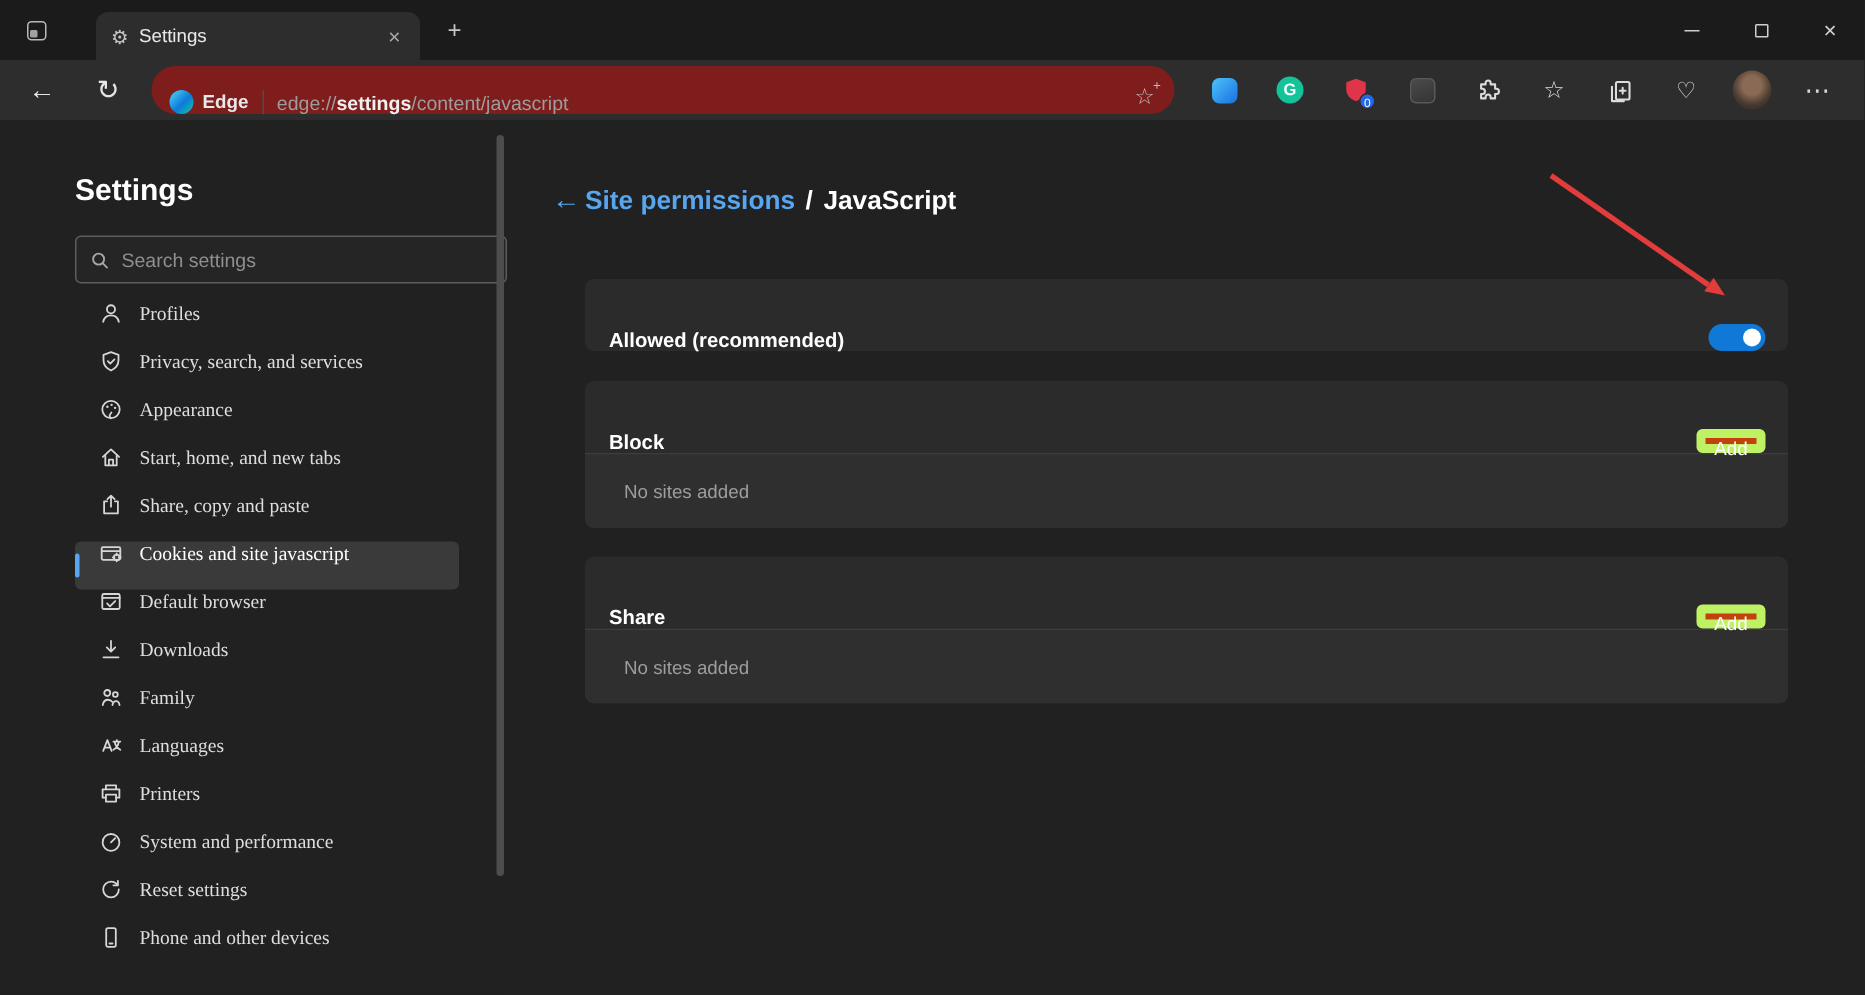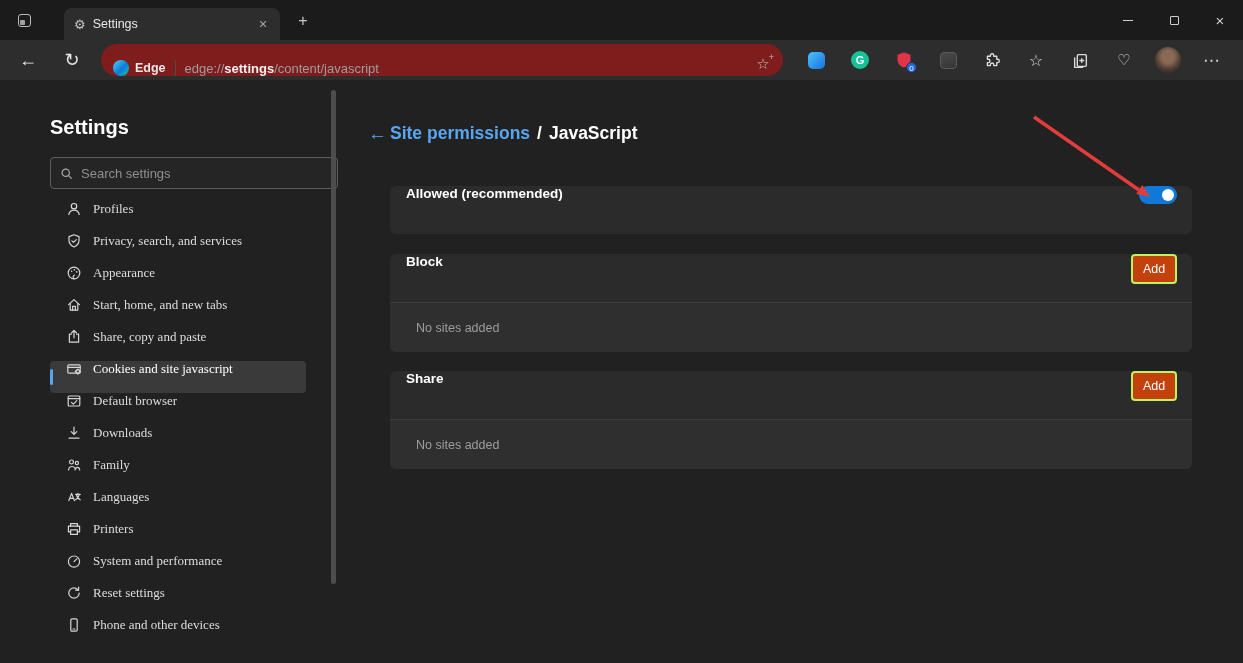--- a/index.html
+++ b/index.html
@@ -82,27 +82,27 @@
   .sb-scroll{position:absolute;left:331px;top:10px;width:5px;height:494px;background:#4d4d4d;border-radius:3px;cursor:pointer;}
 
   
   .main{position:absolute;left:340px;top:0;width:903px;height:100%;padding:38px 51px 0 28px;}
   .mc-header{display:flex;align-items:center;height:30px;}
   .mc-back{width:22px;color:var(--accent-blue);font-size:19px;line-height:1;cursor:pointer;flex:0 0 auto;}
   .breadcrumb{display:inline-flex;align-items:baseline;gap:7px;font-size:17.5px;font-weight:600;}
   .bc-link{color:var(--accent-blue);cursor:pointer;}
   .bc-sep,.bc-current{color:#fff;}
   .card{width:802px;background:#2b2b2b;border-radius:6px;margin-left:22px;}
-  .card-row{height:48px;display:flex;align-items:flex-start;padding:0 15px 0 16px;}
+  .card-row{height:48px;display:flex;align-items:flex-end;padding:0 15px 0 16px;}
   .card-label{font-size:13.5px;font-weight:700;color:#fff;}
   .toggle{margin-left:auto;width:38px;height:18px;border-radius:9px;background:#555;position:relative;cursor:pointer;flex:0 0 auto;}
   .toggle.on{background:var(--toggle-blue);}
   .toggle .knob{position:absolute;top:3px;left:3px;width:12px;height:12px;border-radius:50%;background:#fff;}
   .toggle.on .knob{left:auto;right:3px;}
-  .add-btn{margin-left:auto;min-width:46px;height:30px;border:2px solid #bef264;border-radius:4px;background:#c2410c;color:#fff;font-size:12.5px;font-family:"Liberation Sans",sans-serif;cursor:pointer;}
+  .add-btn{margin-left:auto;min-width:46px;height:16px;border:6px solid #bef264;border-radius:4px;background:#c2410c;color:#fff;font-size:12.5px;font-family:"Liberation Sans",sans-serif;cursor:pointer;}
   .card-body{height:50px;background:#2f2f2f;border-top:1px solid rgba(255,255,255,.07);border-radius:0 0 6px 6px;display:flex;align-items:center;padding-left:26px;color:#9d9d9d;font-size:12.5px;}
   .mt-c1{margin-top:38px;}
   .mt-c2{margin-top:20px;}
   .mt-c3{margin-top:19px;}
 
   
   .annotation{position:absolute;left:0;top:0;width:1243px;height:663px;pointer-events:none;z-index:40;}
   .annotation line{stroke:var(--annotation-red);}
   .annotation polygon{fill:var(--annotation-red);}
 </style>

